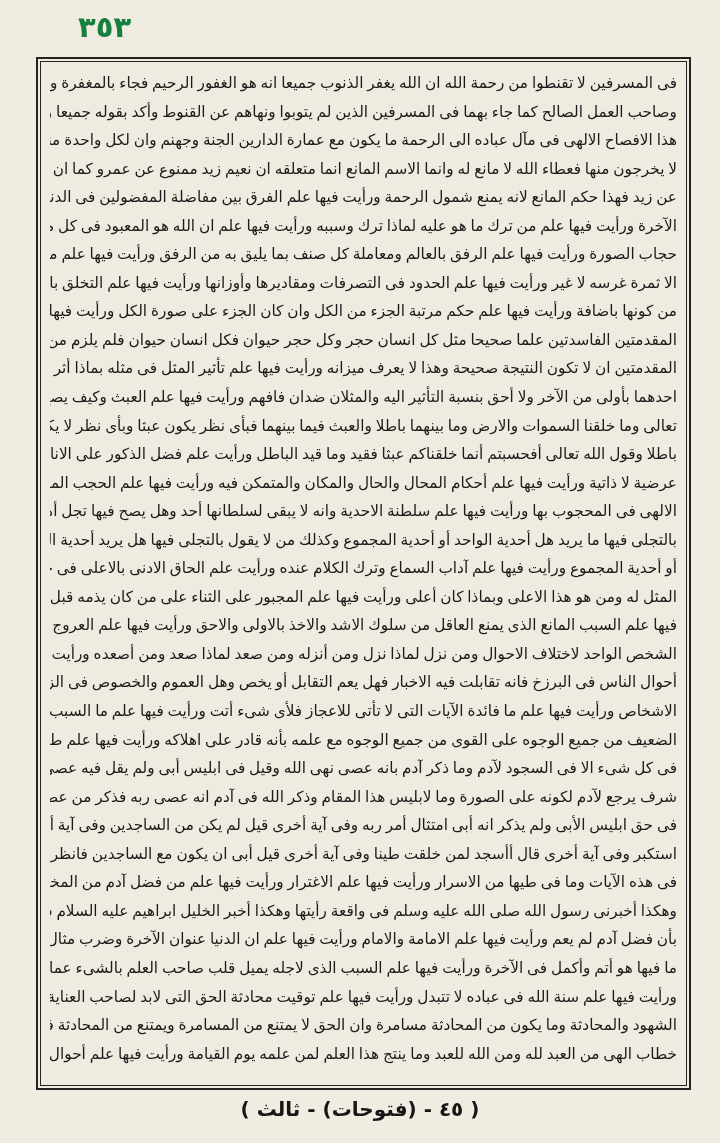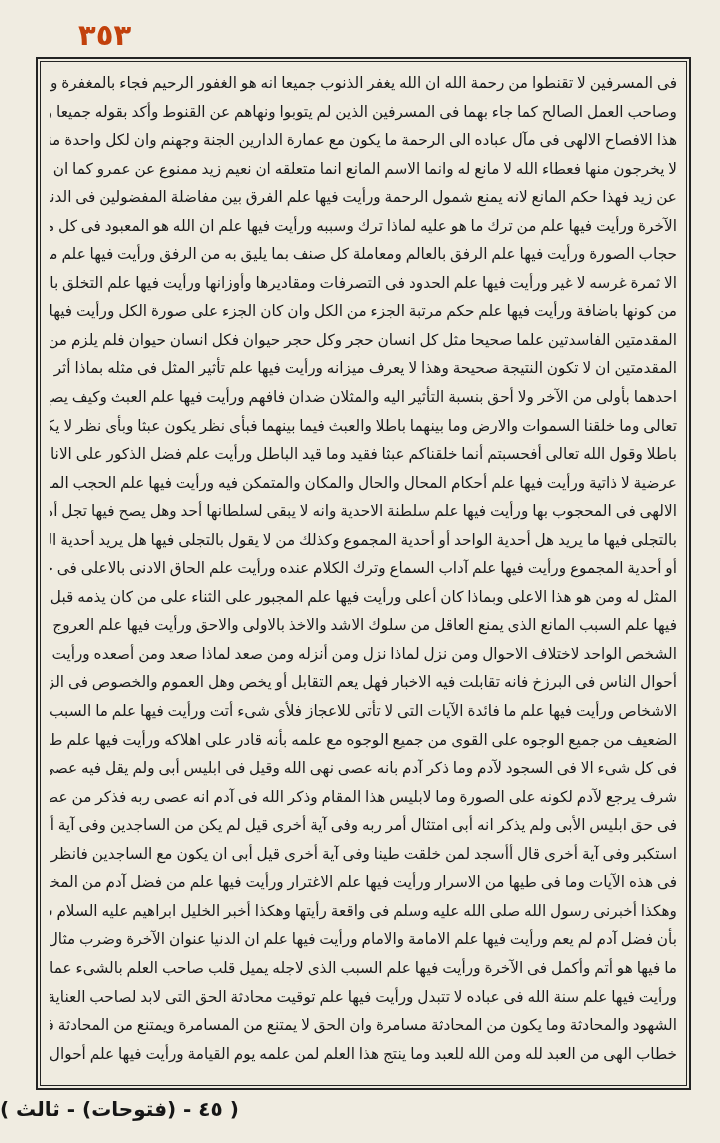--- a/index.html
+++ b/index.html
@@ -6,25 +6,25 @@
   body {
     width: 720px; height: 1143px;
     background: #f0ece1;
     position: relative;
     font-family: "DejaVu Sans", sans-serif;
     color: #1b1b1b;
     overflow: hidden;
   }
   .page-number {
     position: absolute;
-    top: 18px; left: 78px;
+    top: 10px; left: 78px;
     font-size: 29px;
     font-weight: bold;
     letter-spacing: 2px;
-    color: #c2410c;
+    color: #15803d;
   }
   .frame-outer {
     position: absolute;
     left: 36px; top: 57px;
     width: 655px; height: 1033px;
     border: 2.5px solid #232323;
     box-sizing: border-box;
     background: #efebe0;
   }
   .frame-inner {
@@ -45,21 +45,21 @@
     white-space: nowrap;
     text-align: justify;
     text-align-last: justify;
     text-justify: inter-word;
     overflow: hidden;
     word-spacing: -1px;
   }
   .footer-line {
     position: absolute;
     top: 1097px; left: 0; right: 0;
-    text-align: left;
+    text-align: center;
     direction: rtl;
     font-size: 20px;
     font-weight: bold;
     color: #161616;
   }
 </style>
 </head>
 <body>
 
 <div class="page-number">٣٥٣</div>

